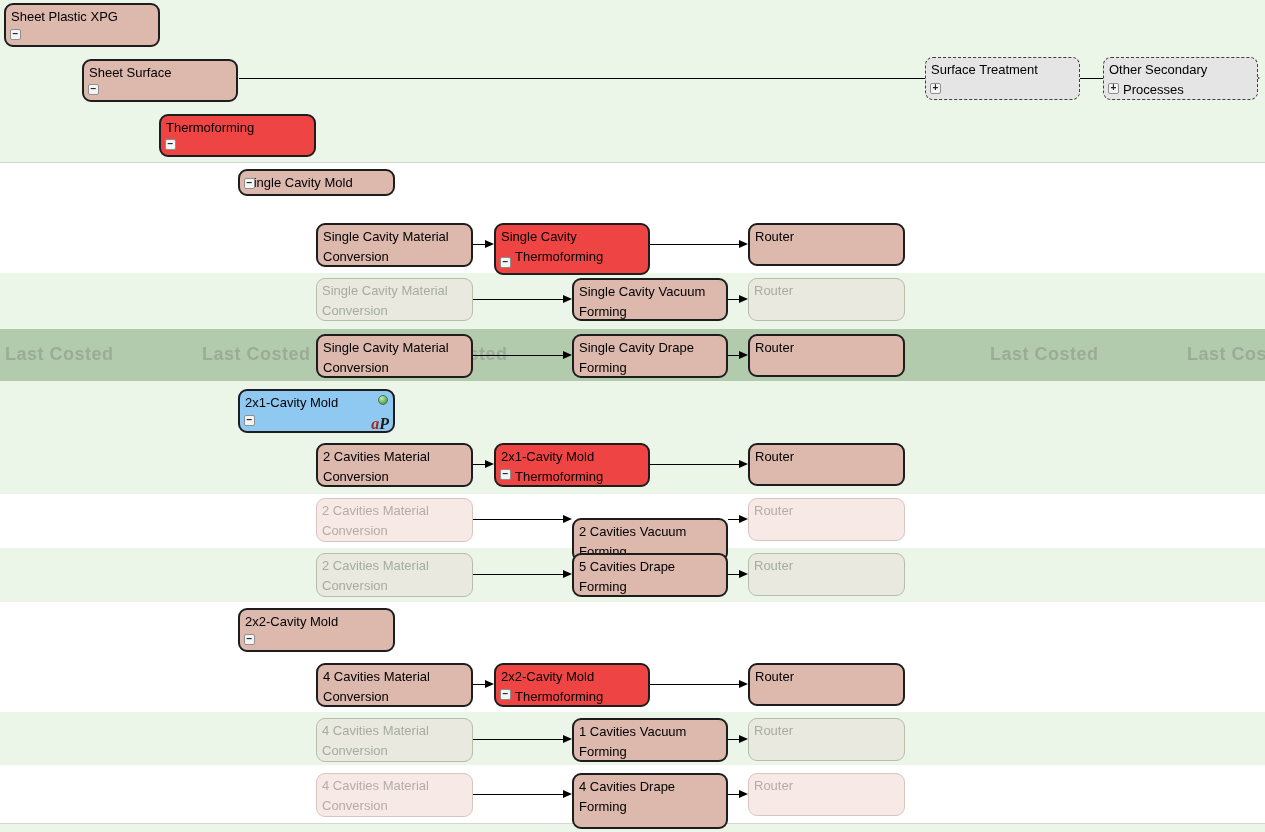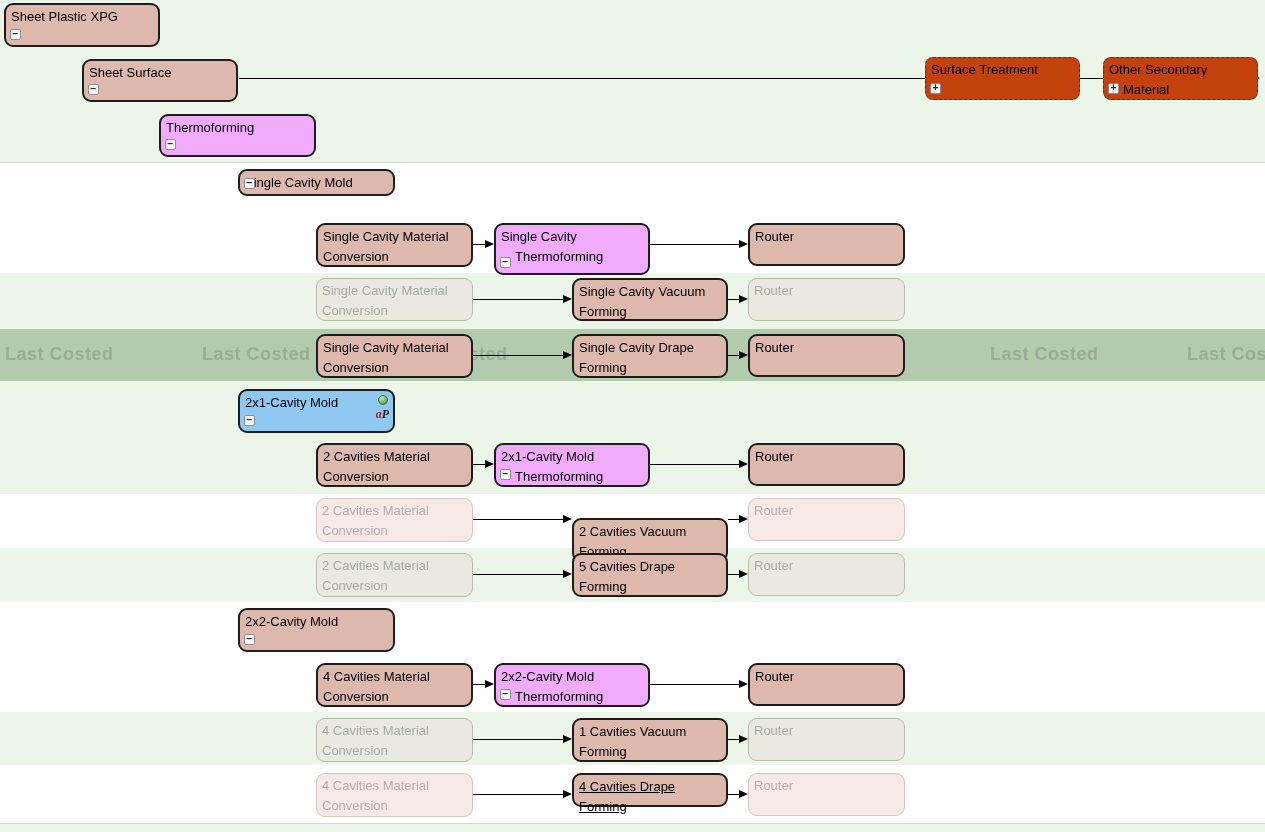--- a/index.html
+++ b/index.html
@@ -21,37 +21,37 @@
     position:absolute;width:0;height:0;
     border-left:9px solid #000;border-top:4.5px solid transparent;border-bottom:4.5px solid transparent;
   }
   .node{
     position:absolute;box-sizing:border-box;border:2px solid #1d1d1d;border-radius:9px;
     background:#ddb8ad;padding:2px 5px 0 5px;font-size:13px;line-height:20px;color:#000;
   }
   .node .ln{display:block;white-space:nowrap;overflow:hidden;}
   .node .ln.indent{margin-left:14px;}
   .node.pink{background:#ddb8ad;}
-  .node.cream{background:#f0abfc;}
+  .node.cream{background:#ef4444;}
   .node.blue{background:#8fc8f0;}
   .node.gray-green{background:#e9e9df;border:1.5px solid #b7bcab;color:#a6aca0;}
   .node.gray-pink{background:#f7e9e6;border:1.5px solid #d6c5c1;color:#b5acaa;}
-  .node.dashed{background:#c2410c;border:1.5px dashed #3e3e3e;border-radius:8px;}
+  .node.dashed{background:#e5e5e5;border:1.5px dashed #3e3e3e;border-radius:8px;}
   .toggler{
     position:absolute;left:4px;bottom:5px;width:11px;height:11px;box-sizing:border-box;
     background:#f4f4f4;border:1px solid #8f8f8f;border-radius:2px;
     font-size:10px;line-height:8px;text-align:center;color:#222;font-weight:bold;cursor:pointer;
   }
   .status-dot{
     position:absolute;top:4px;right:5px;width:10px;height:10px;border-radius:50%;box-sizing:border-box;
     background:radial-gradient(circle at 35% 30%,#c4eab9,#54a054 75%);border:1px solid #3f7f3f;
   }
   .ap-logo{
-    position:absolute;right:4px;bottom:12px;font-family:"Liberation Serif",serif;
-    font-style:italic;font-weight:bold;font-size:12px;line-height:10px;color:#1c1c1c;
+    position:absolute;right:4px;bottom:2px;font-family:"Liberation Serif",serif;
+    font-style:italic;font-weight:bold;font-size:16px;line-height:10px;color:#1c1c1c;
   }
   .ap-logo .a{color:#a22b1e;}
 </style>
 </head>
 <body>
 
 <div id="canvas">
     <div class="band green" style="top: 0px; height: 162px;"></div>
     <div class="band white topline" style="top: 162px; height: 111px;"></div>
     <div class="band green" style="top: 273px; height: 56px;"></div>
@@ -116,21 +116,21 @@
     <div class="node pink" style="left: 82px; top: 59px; width: 156px; height: 43px;">
       <span class="ln">Sheet Surface</span>
       <span class="toggler">−</span>
     </div>
     <div class="node dashed" style="left: 925px; top: 57px; width: 155px; height: 43px;">
       <span class="ln">Surface Treatment</span>
       <span class="toggler">+</span>
     </div>
     <div class="node dashed" style="left: 1103px; top: 57px; width: 155px; height: 43px;">
       <span class="ln">Other Secondary</span>
-      <span class="ln indent">Material</span>
+      <span class="ln indent">Processes</span>
       <span class="toggler">+</span>
     </div>
     <div class="node cream" style="left: 159px; top: 114px; width: 157px; height: 43px;">
       <span class="ln">Thermoforming</span>
       <span class="toggler">−</span>
     </div>
     <div class="node pink" style="left: 238px; top: 169px; width: 157px; height: 27px;">
       <span class="ln">Single Cavity Mold</span>
       <span class="toggler">−</span>
     </div>
@@ -232,20 +232,20 @@
       <span class="ln">1 Cavities Vacuum</span>
       <span class="ln">Forming</span>
     </div>
     <div class="node gray-green" style="left: 748px; top: 718px; width: 157px; height: 43px;">
       <span class="ln">Router</span>
     </div>
     <div class="node gray-pink" style="left: 316px; top: 773px; width: 157px; height: 44px;">
       <span class="ln">4 Cavities Material</span>
       <span class="ln">Conversion</span>
     </div>
-    <div class="node pink" style="left: 572px; top: 773px; width: 156px; height: 34px; text-decoration: underline;">
+    <div class="node pink" style="left: 572px; top: 773px; width: 156px; height: 56px;">
       <span class="ln">4 Cavities Drape</span>
       <span class="ln">Forming</span>
     </div>
     <div class="node gray-pink" style="left: 748px; top: 773px; width: 157px; height: 43px;">
       <span class="ln">Router</span>
     </div>
   </div>
 
 </body></html>

